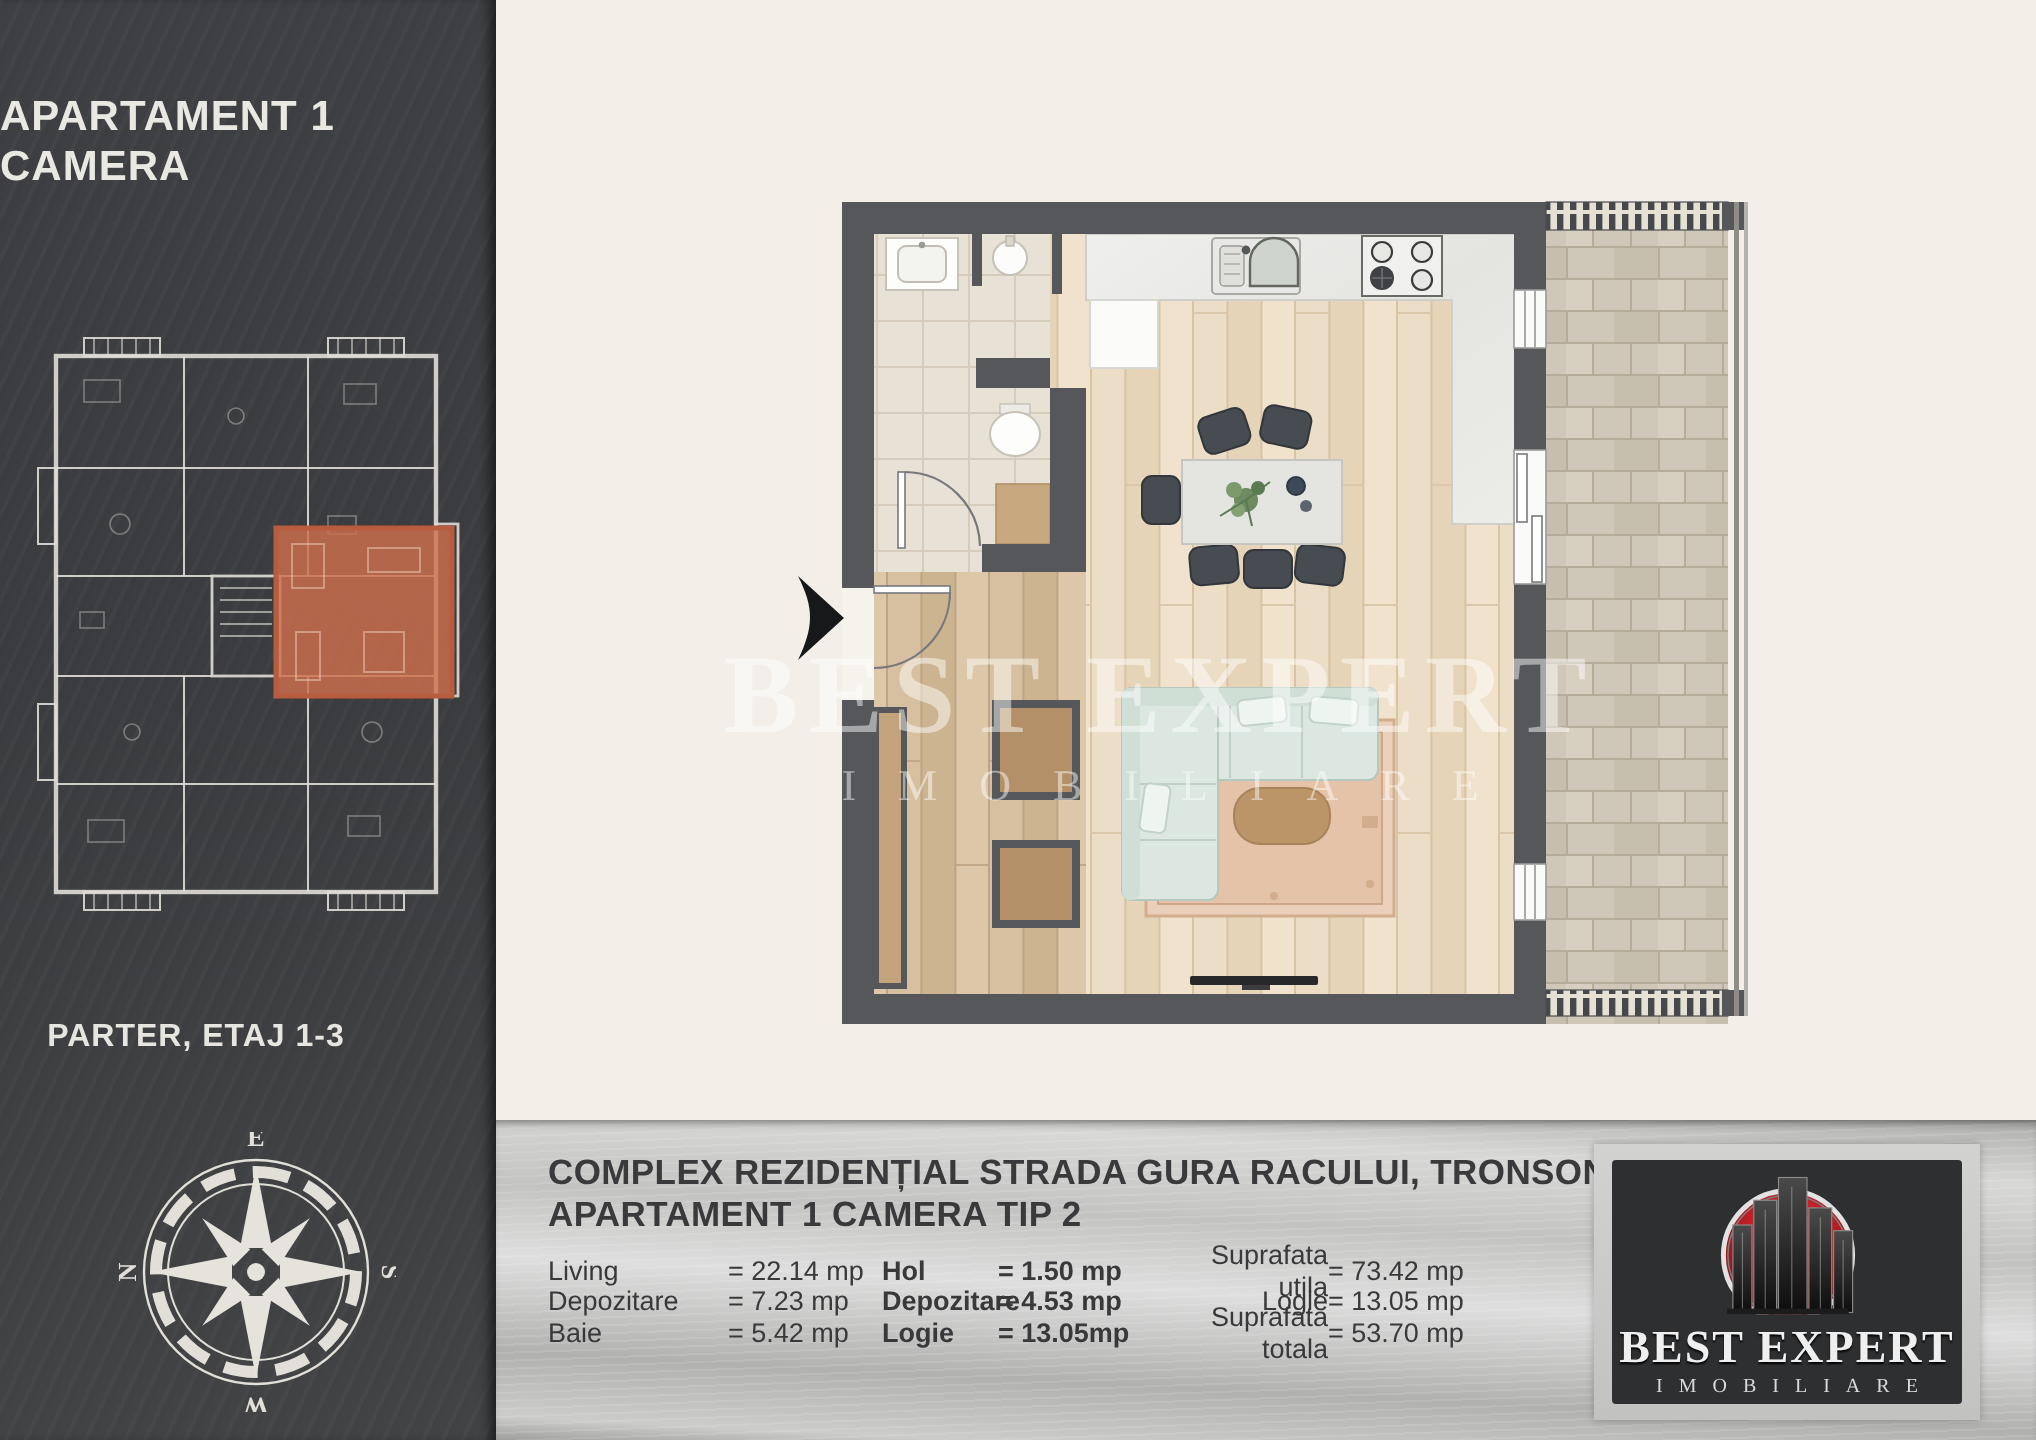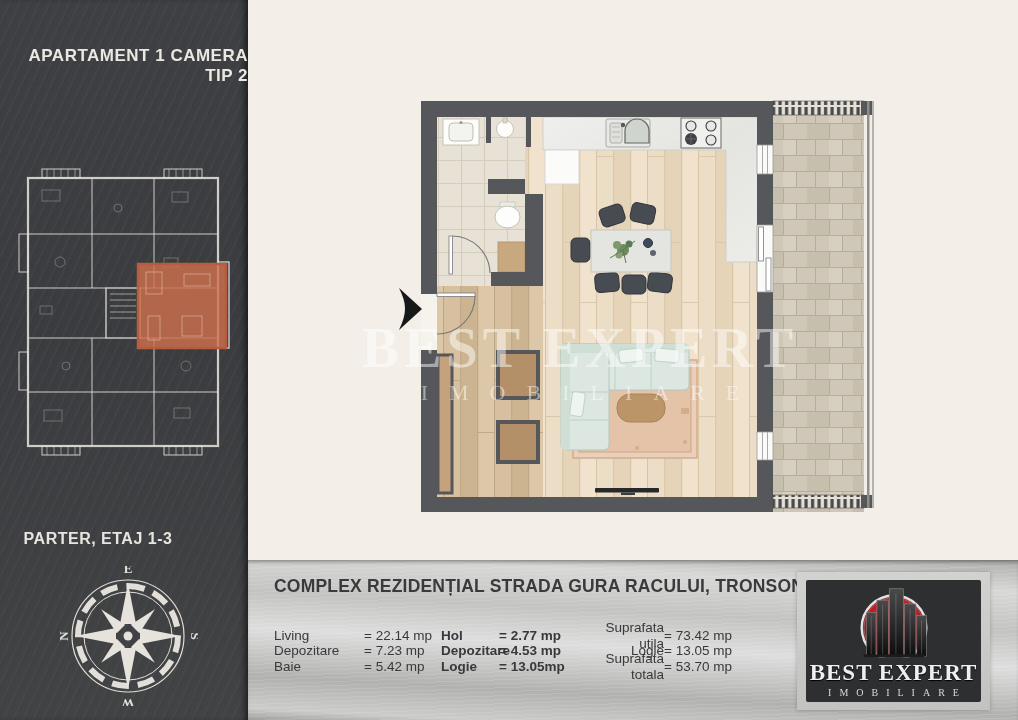--- a/index.html
+++ b/index.html
@@ -11,25 +11,25 @@
   }
   
   .sidebar{
     position:absolute;left:0;top:0;width:248px;height:720px;
     background:
       repeating-linear-gradient(115deg, rgba(255,255,255,0.025) 0 2px, rgba(0,0,0,0.02) 2px 5px, transparent 5px 9px),
       linear-gradient(180deg,#3e4043 0%,#3a3c3f 45%,#414345 100%);
     box-shadow:inset -6px 0 6px -3px rgba(0,0,0,0.55);
   }
   .sidebar-title{
-    position:absolute;top:46px;left:0;width:248px;text-align:right;
-    color:#eae8e2;font-size:17px;font-weight:700;line-height:1.2;letter-spacing:.5px;
+    position:absolute;top:46px;left:0;width:248px;text-align:left;
+    color:#eae8e2;font-size:21px;font-weight:700;line-height:1.2;letter-spacing:.5px;
   }
   .floor-label{
-    position:absolute;top:530px;left:0;width:196px;text-align:center;
+    position:absolute;top:510px;left:0;width:196px;text-align:center;
     color:#e7e5df;font-size:16px;font-weight:700;letter-spacing:.5px;
   }
   .mini-plan{position:absolute;left:14px;top:166px;}
   .compass{position:absolute;left:58px;top:566px;}
   
   .plan-wrap{position:absolute;left:393px;top:92px;width:492px;height:430px;}
   .watermark{
     position:absolute;left:345px;top:320px;width:470px;text-align:center;z-index:3;
     color:rgba(255,255,255,0.48);font-family:"Liberation Serif", serif;pointer-events:none;
   }
@@ -72,21 +72,20 @@
     color:#d8d8d8;font-family:"Liberation Serif", serif;
     font-size:10px;letter-spacing:8px;margin-top:3px;text-indent:8px;
   }
 </style>
 </head>
 <body>
 
 <div class="sidebar">
   <div class="sidebar-title">
     <div>APARTAMENT 1 CAMERA</div>
-    <div>TIP 2</div>
   </div>
 
   <svg class="mini-plan" width="220" height="292" viewBox="0 0 220 292">
     <g stroke="#e0ddd7" fill="none" stroke-opacity="0.9">
 
       <g stroke-width="1">
         <rect x="28" y="3" width="38" height="9"></rect>
           <rect x="150" y="3" width="38" height="9"></rect>
         <rect x="28" y="280" width="38" height="9"></rect>
           <rect x="150" y="280" width="38" height="9"></rect>
@@ -370,40 +369,41 @@
 </div>
 
 <div class="watermark">
   <div class="wm1">BEST EXPERT</div>
   <div class="wm2">IMOBILIARE</div>
 </div>
 
 <div class="info-panel">
   <div class="info-title">
     <div>COMPLEX REZIDENȚIAL STRADA GURA RACULUI, TRONSON 2</div>
+    <div>APARTAMENT 1 CAMERA TIP 2</div>
   </div>
 
   <div class="area-col col1">
     <div class="row">
         <span class="lab">Living</span>
         <span class="val">= 22.14 mp</span>
       </div>
     <div class="row">
         <span class="lab">Depozitare</span>
         <span class="val">= 7.23 mp</span>
       </div>
     <div class="row">
         <span class="lab">Baie</span>
         <span class="val">= 5.42 mp</span>
       </div>
   </div>
   <div class="area-col col2">
     <div class="row">
         <span class="lab">Hol</span>
-        <span class="val">= 2.77 mp</span>
+        <span class="val">= 1.50 mp</span>
       </div>
     <div class="row">
         <span class="lab">Depozitare</span>
         <span class="val">= 4.53 mp</span>
       </div>
     <div class="row">
         <span class="lab">Logie</span>
         <span class="val">= 13.05mp</span>
       </div>
   </div>

